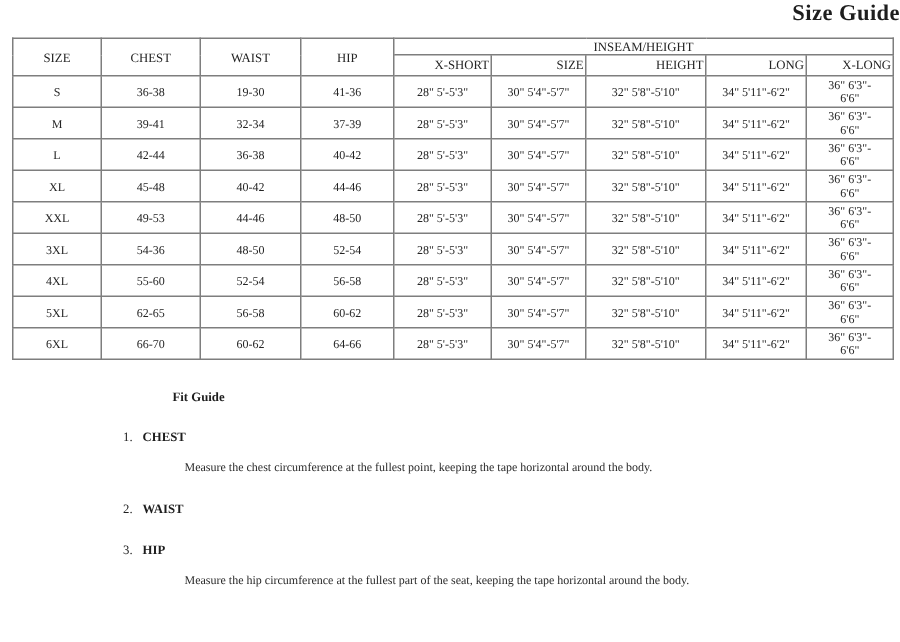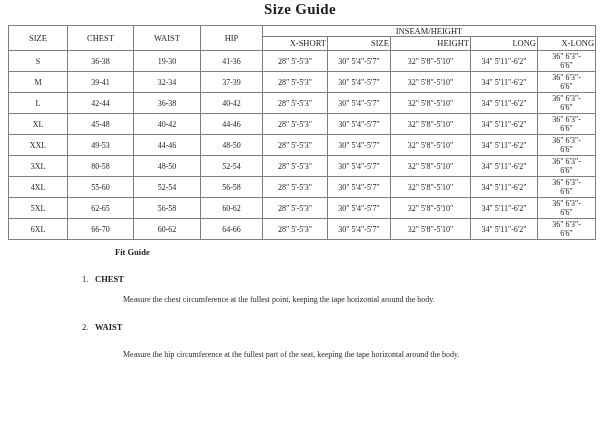--- a/index.html
+++ b/index.html
@@ -3,39 +3,39 @@
 <meta charset="utf-8">
 <style>
   html,body { margin:0; padding:0; background:#ffffff; }
   .page {
     position:relative; width:600px; height:428px; overflow:hidden;
     background:#ffffff; color:#1e1e1e;
     font-family:"Liberation Serif", serif;
   }
   .title {
     position:absolute; top:1px; left:0; width:100%;
-    text-align:center; font-size:15px; font-weight:bold; margin:0;
+    text-align:right; font-size:15px; font-weight:bold; margin:0;
     letter-spacing:0.3px;
   }
   table.size-table {
     position:absolute; left:8px; top:25px; width:587px;
     border-collapse:collapse; table-layout:fixed;
   }
   .size-table th, .size-table td {
     border:1px solid #7e7e7e;
     padding:0 1px; text-align:center; vertical-align:middle;
     font-weight:normal; color:#242424;
   }
   .size-table thead th { font-size:8.5px; line-height:9px; }
   .size-table tr.group-row th.group-header { height:10px; }
   .size-table tr.sub-row th { height:13px;text-align:right; }
   .size-table tbody td { font-size:8px; line-height:9px; height:20px; }
   .size-table tbody td:last-child { white-space:pre-line; }
   .fit-guide { position:absolute; left:67px; top:247px; width:515px; }
-  .fit-heading { font-size:8.5px; font-weight:bold; line-height:10px; margin:0 0 11px 0;padding-left:48px; }
+  .fit-heading { font-size:8.5px; font-weight:bold; line-height:10px; margin:12px 0 11px 0;padding-left:48px; }
   .fit-item { margin:17px 0 0 15px; }
   .term-line { font-size:8.5px; font-weight:bold; line-height:10px; margin:0 0 10px 0; }
   .term-line .num { display:inline-block; width:13px; font-weight:normal; }
   .fit-desc { font-size:8px; line-height:11px; margin:0 0 8px 13px; max-width:472px; color:#2a2a2a;padding-left:28px; }
 </style>
 </head>
 <body>
 
 <div class="page">
 
@@ -125,21 +125,21 @@
         <td>48-50</td>
         <td>28" 5'-5'3"</td>
         <td>30" 5'4"-5'7"</td>
         <td>32" 5'8"-5'10"</td>
         <td>34" 5'11"-6'2"</td>
         <td>36" 6'3"-
 6'6"</td>
       </tr>
       <tr>
         <td>3XL</td>
-        <td>80-58</td>
+        <td>54-36</td>
         <td>48-50</td>
         <td>52-54</td>
         <td>28" 5'-5'3"</td>
         <td>30" 5'4"-5'7"</td>
         <td>32" 5'8"-5'10"</td>
         <td>34" 5'11"-6'2"</td>
         <td>36" 6'3"-
 6'6"</td>
       </tr>
       <tr>
@@ -187,18 +187,19 @@
     <div class="fit-item">
       <p class="term-line"><span class="num">1.</span><span>CHEST</span></p>
       <p class="fit-desc">Measure the chest circumference at the fullest point, keeping the tape horizontal around the body.</p>
     </div>
 
     <div class="fit-item">
       <p class="term-line"><span class="num">2.</span><span>WAIST</span></p>
     </div>
 
     <div class="fit-item">
+      <p class="term-line"><span class="num">3.</span><span>HIP</span></p>
       <p class="fit-desc">Measure the hip circumference at the fullest part of the seat, keeping the tape horizontal around the body.</p>
     </div>
 
   </div>
 
 </div>
 
 </body></html>

